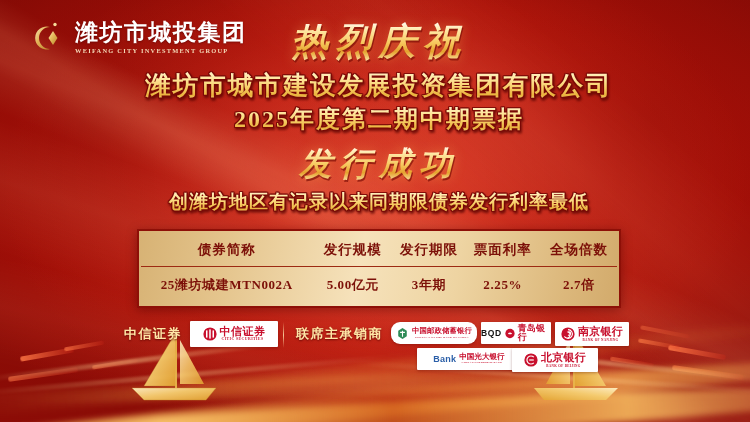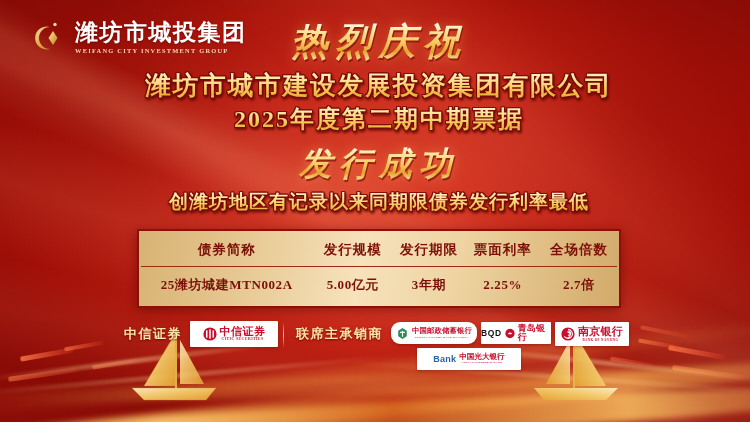--- a/index.html
+++ b/index.html
@@ -379,15 +379,26 @@
     </div>
 
     <div class="lb" id="everbright-box">
       <span class="eb">Bank</span>
       <div class="stack">
         <div class="cn">中国光大银行</div>
         <div class="en">CHINA EVERBRIGHT BANK</div>
       </div>
     </div>
 
+    <div class="lb" id="beijing-box">
+      <svg width="14" height="14" viewBox="0 0 14 14">
+        <circle cx="7" cy="7" r="6.6" fill="#c8102e"></circle>
+        <path d="M9.8 4.2 a4 4 0 1 0 0 5.6" fill="none" stroke="#fff" stroke-width="1.2"></path>
+        <rect x="5.2" y="6.4" width="4.6" height="1.2" fill="#fff"></rect>
+      </svg>
+      <div class="stack">
+        <div class="cn">北京银行</div>
+        <div class="en">BANK OF BEIJING</div>
+      </div>
+    </div>
 
   </div>
 </div>
 
 </body></html>

